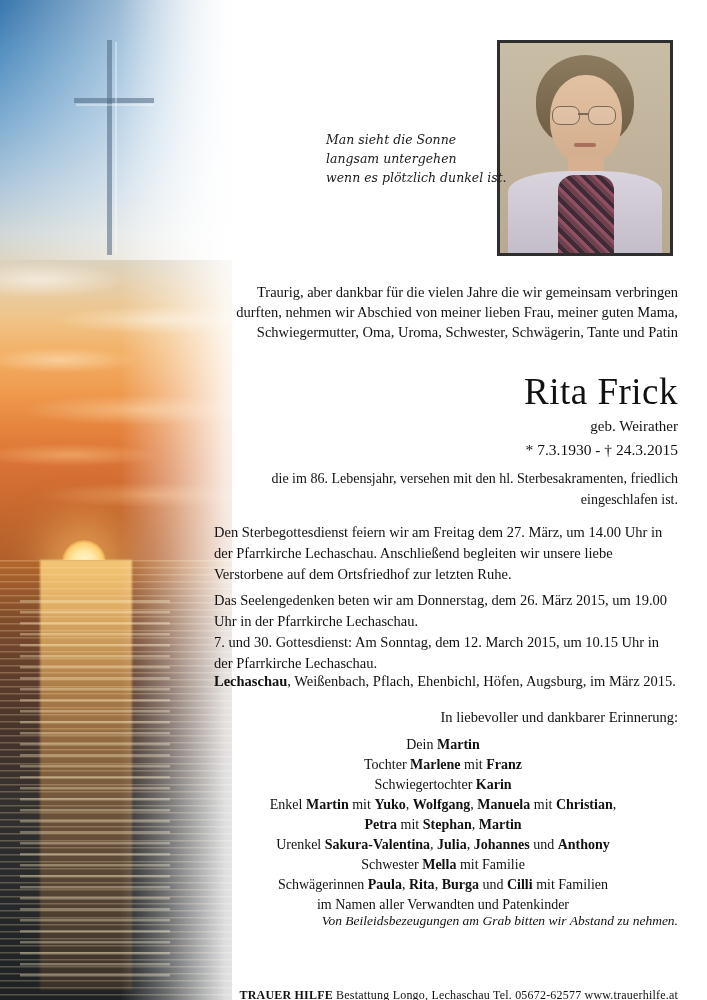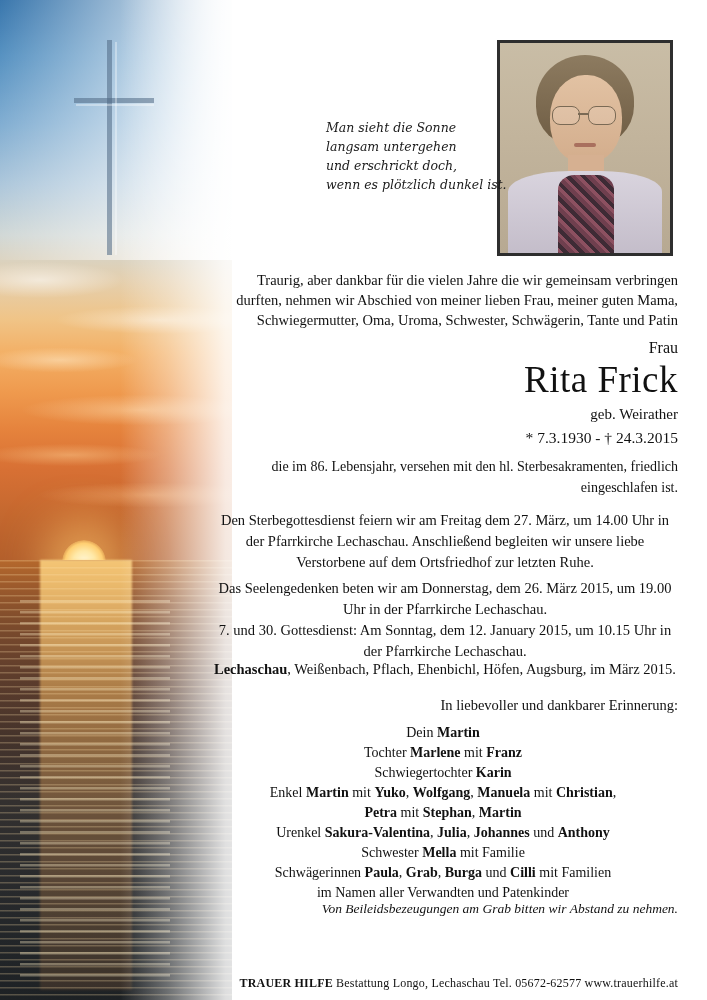--- a/index.html
+++ b/index.html
@@ -253,21 +253,21 @@
     background:
       repeating-linear-gradient(45deg, #6f3f4e 0 4px, #8c5060 4px 7px, #3e2b35 7px 11px),
       #5a3742;
     border-radius: 30% 30% 0 0 / 18% 18% 0 0;
   }
 
   
   .content {
     position: absolute;
     left: 208px;
-    top: 0;
+    top: 12px;
     width: 470px;
     height: 836px;
     color: #111;
   }
   .verse {
     position: absolute;
     left: 118px;
     top: 118px;
     width: 230px;
     font-family: "DejaVu Serif", serif;
@@ -295,21 +295,21 @@
     letter-spacing: 0.5px;
   }
   .geb { top: 404px; font-size: 15px; }
   .dates { top: 428px; font-size: 15.5px; }
   .passing { top: 456px; font-size: 14px; line-height: 21px; }
 
   .para {
     position: absolute;
     left: 6px;
     width: 462px;
-    text-align: center;
+    text-align: left;
     font-size: 14.5px;
     line-height: 21px;
   }
   .p1 { top: 510px; }
   .p2 { top: 578px; }
   .p3 { top: 620px; }
   .place { top: 659px; text-align: left; }
 
   .memory { top: 695px; }
   .family {
@@ -379,48 +379,46 @@
       <div class="p-jacket"></div>
       <div class="p-blouse"></div>
     </div>
   </div>
 
   <div class="content">
 
     <div class="verse">
       <div>Man sieht die Sonne</div>
       <div>langsam untergehen</div>
-      <div>und erschrickt doch,</div>
       <div>wenn es plötzlich dunkel ist.</div>
     </div>
 
     <div class="block intro">Traurig, aber dankbar für die vielen Jahre die wir gemeinsam verbringen durften, nehmen wir Abschied von meiner lieben Frau, meiner guten Mama, Schwiegermutter, Oma, Uroma, Schwester, Schwägerin, Tante und Patin</div>
-    <div class="block frau">Frau</div>
     <div class="block name">Rita Frick</div>
     <div class="block geb">geb. Weirather</div>
     <div class="block dates">* 7.3.1930 - † 24.3.2015</div>
     <div class="block passing">die im 86. Lebensjahr, versehen mit den hl. Sterbesakramenten, friedlich eingeschlafen ist.</div>
 
     <div class="para p1">Den Sterbegottesdienst feiern wir am Freitag dem 27. März, um 14.00 Uhr in der Pfarrkirche Lechaschau. Anschließend begleiten wir unsere liebe Verstorbene auf dem Ortsfriedhof zur letzten Ruhe.</div>
     <div class="para p2">Das Seelengedenken beten wir am Donnerstag, dem 26. März 2015, um 19.00 Uhr in der Pfarrkirche Lechaschau.</div>
-    <div class="para p3">7. und 30. Gottesdienst: Am Sonntag, dem 12. January 2015, um 10.15 Uhr in der Pfarrkirche Lechaschau.</div>
+    <div class="para p3">7. und 30. Gottesdienst: Am Sonntag, dem 12. March 2015, um 10.15 Uhr in der Pfarrkirche Lechaschau.</div>
 
     <div class="para place"><span class="bold">Lechaschau</span><span>, Weißenbach, Pflach, Ehenbichl, Höfen, Augsburg, im März 2015.</span></div>
 
     <div class="block memory">In liebevoller und dankbarer Erinnerung:</div>
 
     <div class="family" id="family-list">
         <div><span>Dein </span><b>Martin</b></div>
         <div><span>Tochter </span><b>Marlene</b><span> mit </span><b>Franz</b></div>
         <div><span>Schwiegertochter </span><b>Karin</b></div>
         <div><span>Enkel </span><b>Martin</b><span> mit </span><b>Yuko</b><span>, </span><b>Wolfgang</b><span>, </span><b>Manuela</b><span> mit </span><b>Christian</b><span>,</span></div>
         <div><b>Petra</b><span> mit </span><b>Stephan</b><span>, </span><b>Martin</b></div>
         <div><span>Urenkel </span><b>Sakura-Valentina</b><span>, </span><b>Julia</b><span>, </span><b>Johannes</b><span> und </span><b>Anthony</b></div>
         <div><span>Schwester </span><b>Mella</b><span> mit Familie</span></div>
-        <div><span>Schwägerinnen </span><b>Paula</b><span>, </span><b>Grab</b><span>, </span><b>Burga</b><span> und </span><b>Cilli</b><span> mit Familien</span></div>
+        <div><span>Schwägerinnen </span><b>Paula</b><span>, </span><b>Rita</b><span>, </span><b>Burga</b><span> und </span><b>Cilli</b><span> mit Familien</span></div>
         <div><span>im Namen aller Verwandten und Patenkinder</span></div>
       </div>
 
     <div class="block condol">Von Beileidsbezeugungen am Grab bitten wir Abstand zu nehmen.</div>
 
     <div class="footer"><span class="bold">TRAUER HILFE</span><span> Bestattung Longo, Lechaschau Tel. 05672-62577 www.trauerhilfe.at</span></div>
   </div>
 </div>
 
 </body></html>

